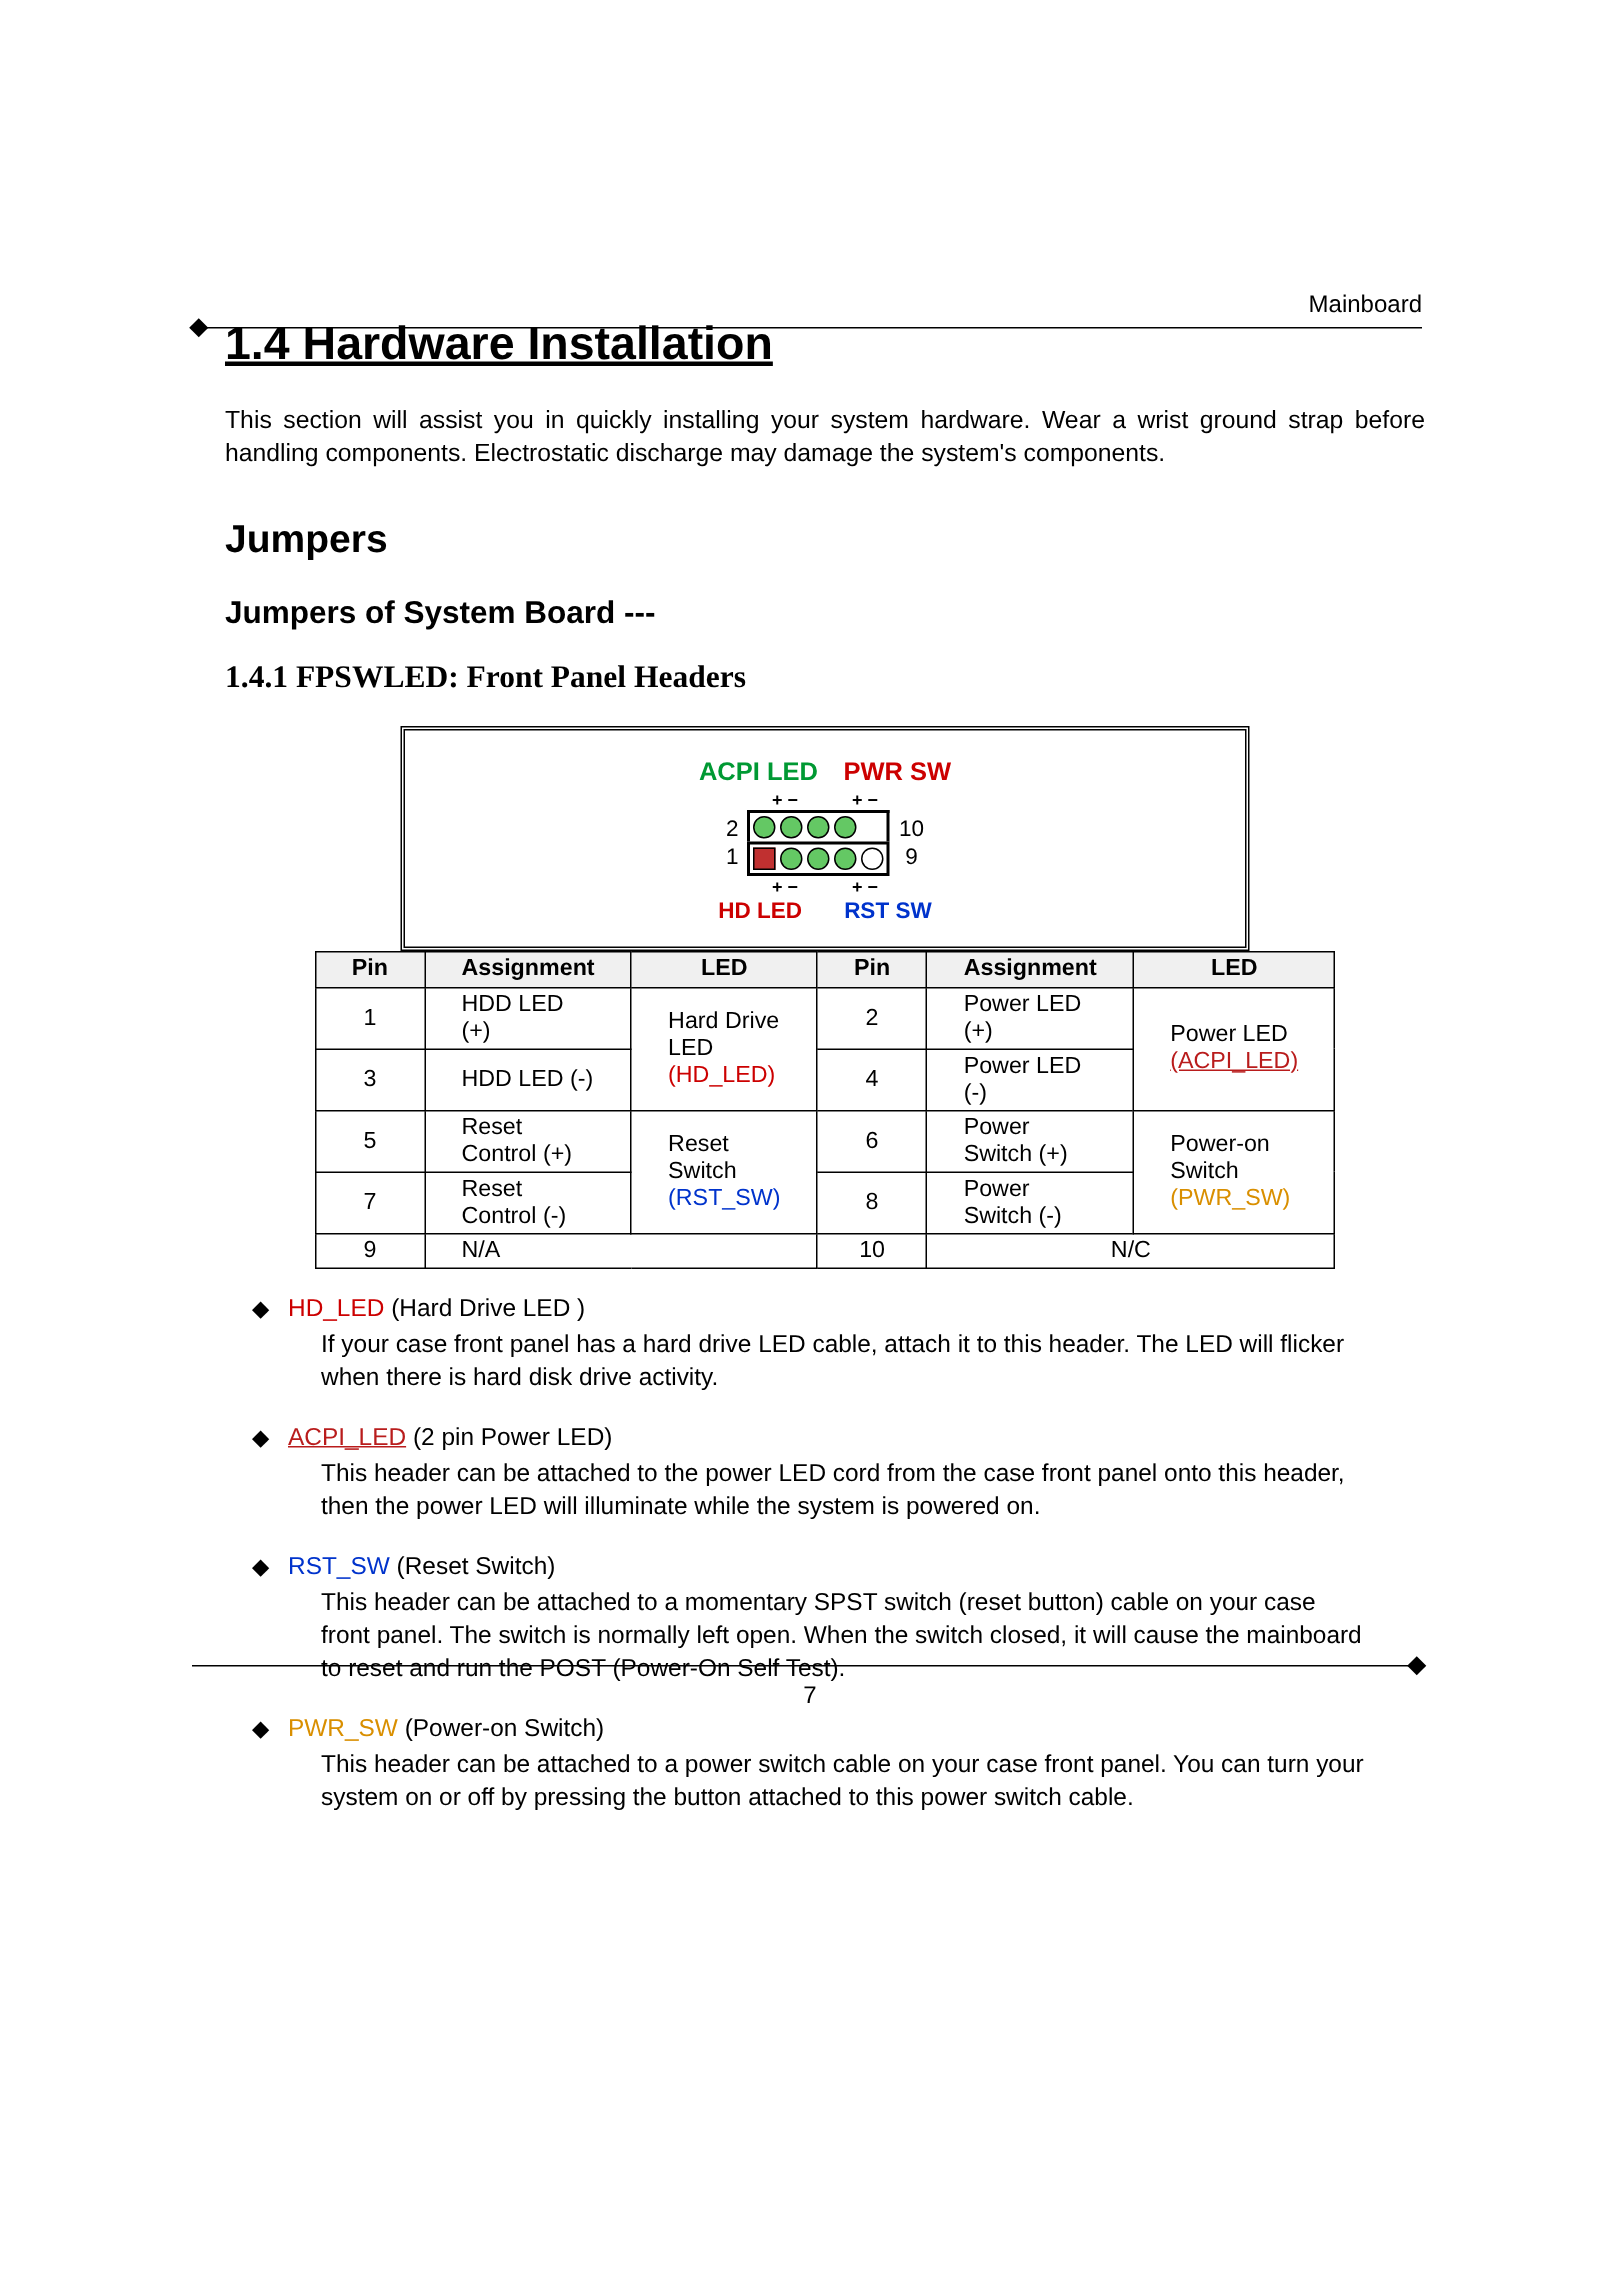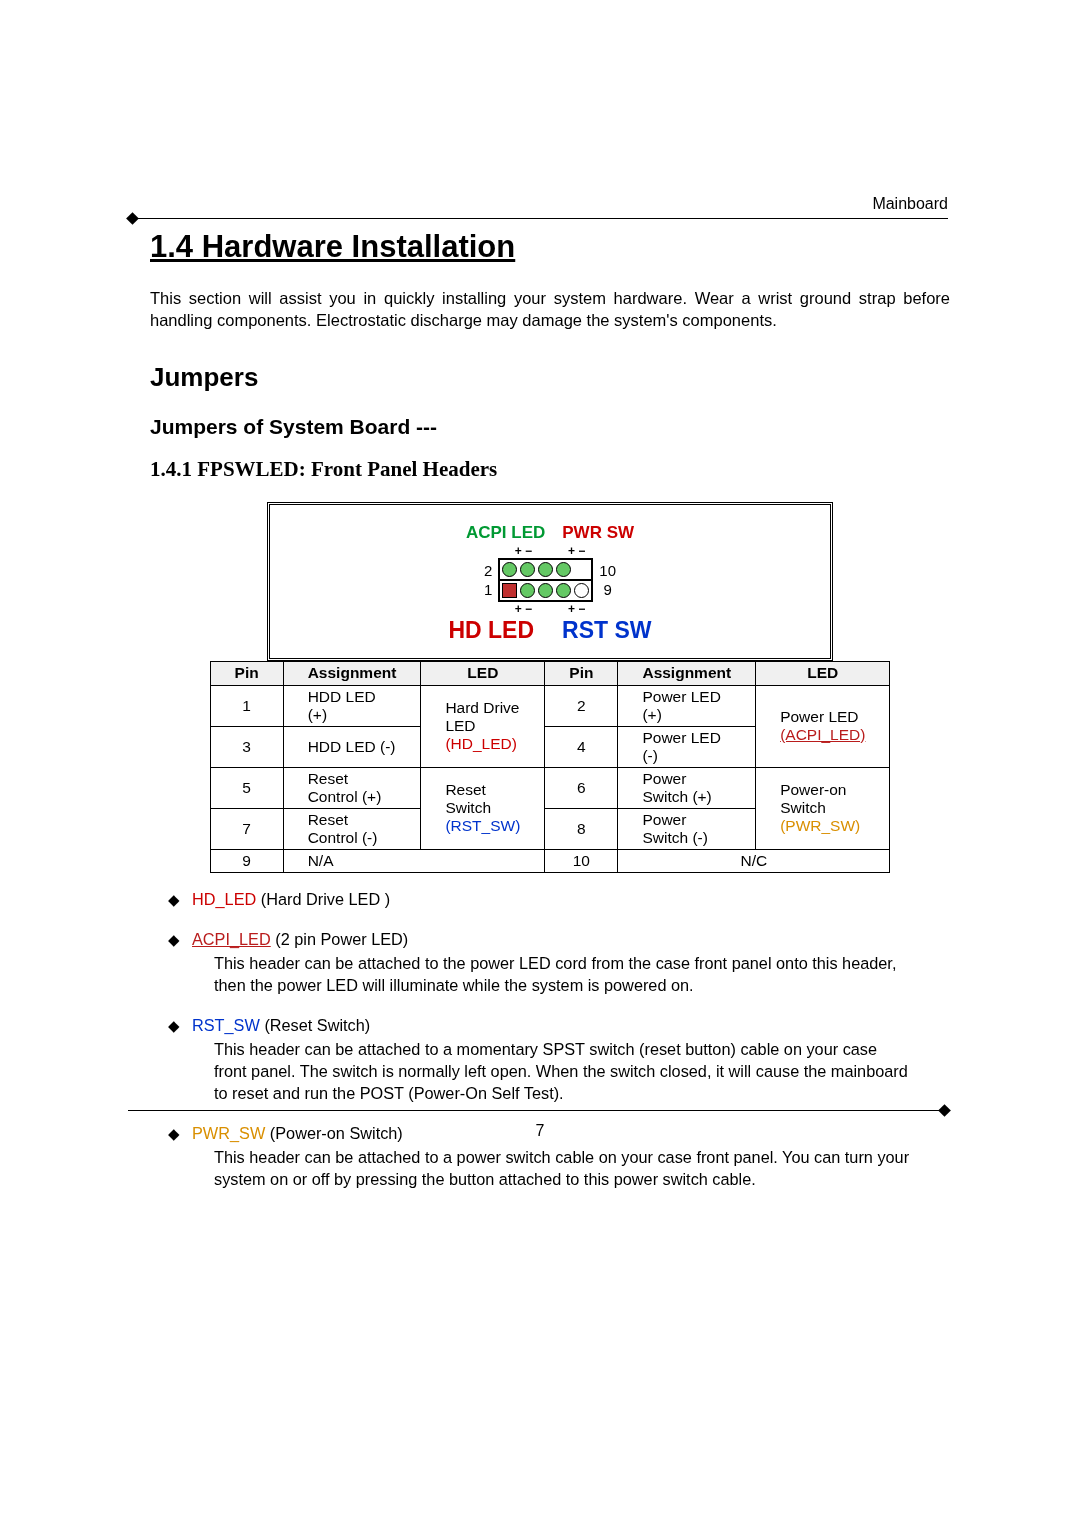--- a/index.html
+++ b/index.html
@@ -48,21 +48,21 @@
     position: absolute;
     left: 940px;
     top: 1106px;
   }
   .header-text { position: absolute; right: 132px; top: 195px; font-weight: normal; font-size: 16px; }
   h1 {
     font-size: 31px;
     font-weight: bold;
     text-decoration: underline;
     margin-bottom: 22px;
-    margin-top: 34px;
+    margin-top: 16px;
   }
   .intro {
     font-size: 16.5px;
     text-align: justify;
     line-height: 1.35;
     margin-bottom: 30px;
   }
   h2 { font-size: 26px; font-weight: bold; margin-bottom: 22px; }
   h3 { font-size: 21px; font-weight: bold; margin-bottom: 18px; }
   h4 { font-size: 21px; font-weight: bold; margin-bottom: 20px; font-family: Liberation Serif, serif; }
@@ -70,21 +70,21 @@
   .diagram-box {
     width: 566px;
     margin: 0 auto;
     border: 3px double #000;
     padding: 18px 0 14px;
     text-align: center;
     position: relative;
   }
   .diag-inner { display: inline-block; text-align: center; }
   .lbl-top { font-size: 17px; font-weight: bold; display:flex; justify-content:center; gap:17px; margin-bottom:1px;}
-  .lbl-bot { font-size: 23px; font-weight: bold; display:flex; justify-content:center; gap:28px; margin-top:1px;}
+  .lbl-bot { font-size: 15px; font-weight: bold; display:flex; justify-content:center; gap:28px; margin-top:1px;}
   .pm { font-size: 12px; font-weight: bold; }
   .acpi { color: #009933; }
   .pwrsw { color: #cc0000; }
   .hdled { color: #cc0000; }
   .rstsw { color: #0033cc; }
   .pins-wrap { display:flex; align-items:center; justify-content:center; gap:6px;}
   .pin-nums { font-size: 15px; display:flex; flex-direction:column; gap:2px; }
   .pin-row { display:flex; gap:3px; border:2px solid #000; padding:2px;}
   .pin-rows { display:flex; flex-direction:column; }
   .dot { width:15px; height:15px; border-radius:50%; border:1.5px solid #000; background:#888; }
@@ -224,20 +224,21 @@
       <td class="c1">10</td>
       <td colspan="2" style="text-align:center;">N/C</td>
     </tr>
   </tbody>
     </table>
 
   <div class="notes">
     <div class="note-item">
       <span class="blt">◆</span>
       <span class="code-red">HD_LED</span><span> (Hard Drive LED )</span>
+      <div class="note-body">If your case front panel has a hard drive LED cable, attach it to this header. The LED will flicker when there is hard disk drive activity.</div>
     </div>
     <div class="note-item">
       <span class="blt">◆</span>
       <span class="code-grn">ACPI_LED</span><span> (2 pin Power LED)</span>
       <div class="note-body">This header can be attached to the power LED cord from the case front panel onto this header, then the power LED will illuminate while the system is powered on.</div>
     </div>
     <div class="note-item">
       <span class="blt">◆</span>
       <span class="code-blu">RST_SW</span><span> (Reset Switch)</span>
       <div class="note-body">This header can be attached to a momentary SPST switch (reset button) cable on your case front panel. The switch is normally left open. When the switch closed, it will cause the mainboard to reset and run the POST (Power-On Self Test).</div>

